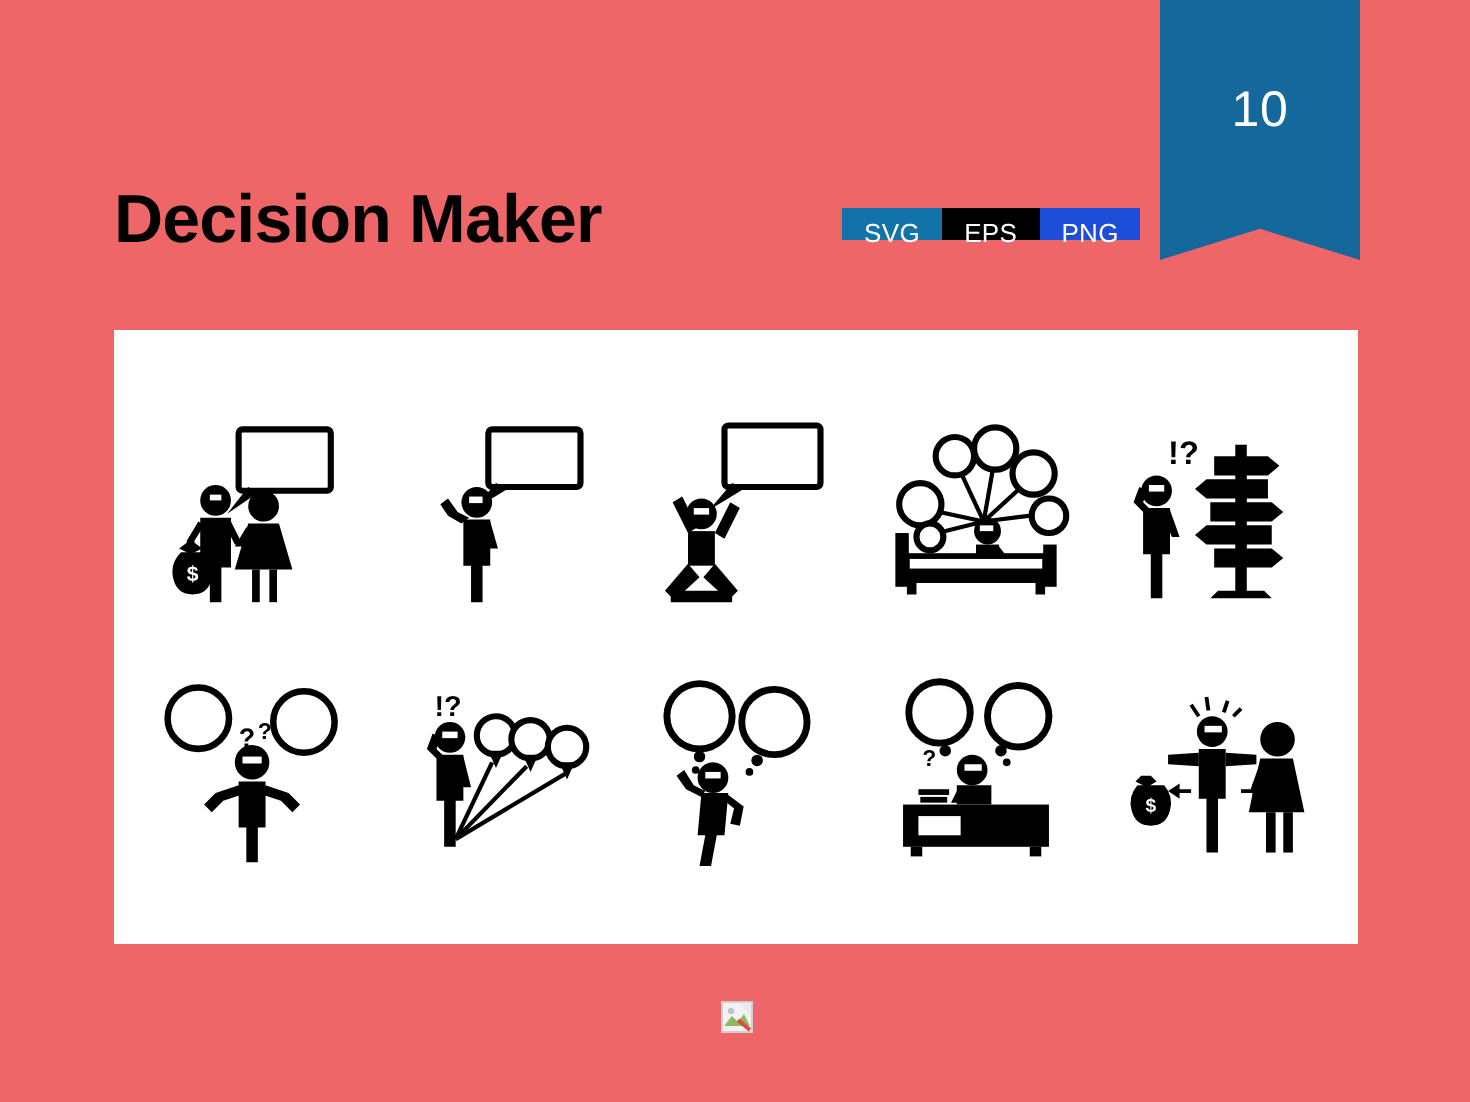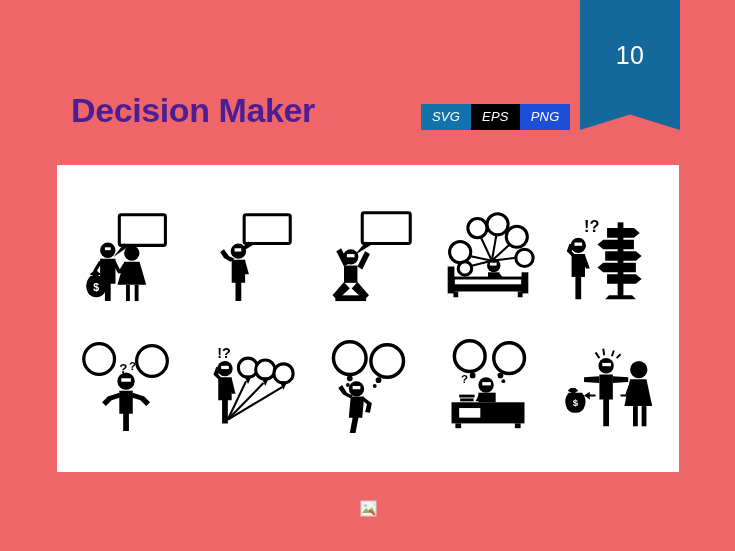--- a/index.html
+++ b/index.html
@@ -38,38 +38,37 @@
     color: #ffffff;
     font-size: 25px;
     line-height: 30px;
     font-weight: 400;
     letter-spacing: 0.3px;
   }
 
   
   .title {
     position: absolute;
-    left: 71px;
+    left: 57px;
     top: 89px;
-    color: #4c1d95;
+    color: #000000;
     font-size: 34px;
     font-weight: bold;
     letter-spacing: -0.4px;
     line-height: 42px;
     white-space: nowrap;
   }
 
   
   .formats {
     position: absolute;
     left: 421px;
     top: 104px;
     display: flex;
-    height: 26px;
-    font-style: italic;
+    height: 16px;
   }
   .badge {
     color: #ffffff;
     font-size: 13px;
     line-height: 25px;
     padding: 0 11px;
     text-align: center;
     letter-spacing: 0.2px;
   }
   .badge.svg { background: #1273aa; }

